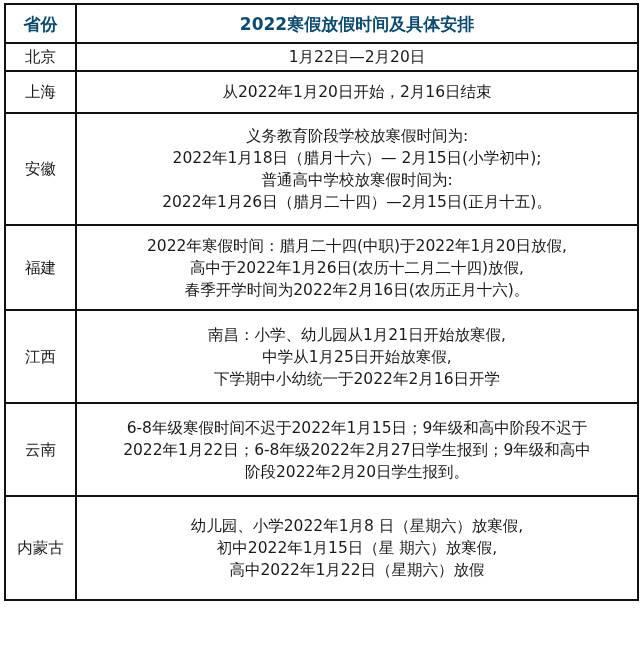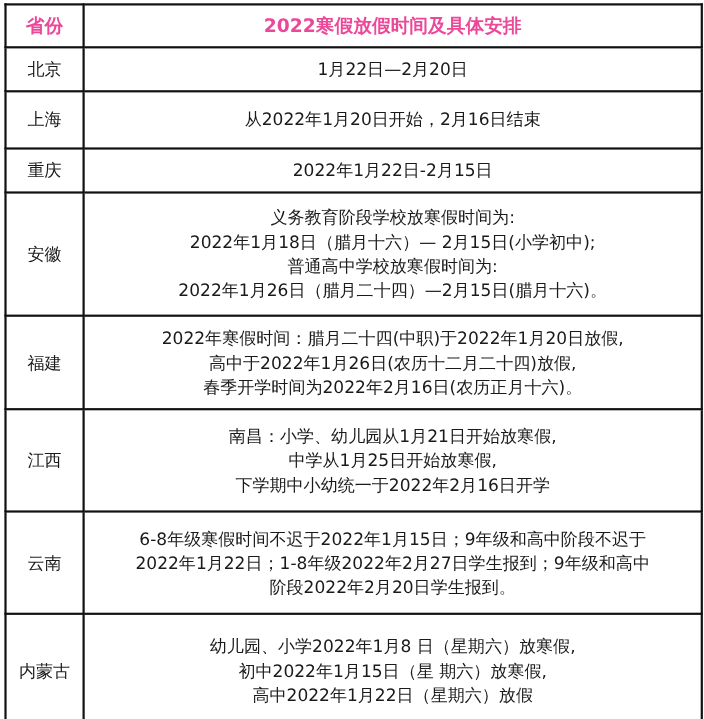--- a/index.html
+++ b/index.html
@@ -30,28 +30,28 @@
       padding: 0 4px;
       line-height: 22px;
       font-size: 15.5px;
       font-weight: normal;
       white-space: nowrap;
       overflow: hidden;
     }
     table.schedule th {
       font-weight: bold;
       font-size: 17px;
-      color: #ec4899;
+      color: #0c4a6e;
     }
     col.c-prov { width: 71px; }
     col.c-detail { width: 562px; }
     .line { display: block; }
     tr.r-head { height: 39px; }
-    tr.r-bj { height: 40px; }
-    tr.r-sh { height: 52px; }
+    tr.r-bj { height: 28px; }
+    tr.r-sh { height: 42px; }
     tr.r-cq { height: 40px; }
     tr.r-ah { height: 112px; }
     tr.r-fj { height: 85px; }
     tr.r-jx { height: 93px; }
     tr.r-yn { height: 93px; }
     tr.r-nmg { height: 104px; }
     td.prov { font-size: 16px; }
   </style>
 </head>
 <body>
@@ -74,34 +74,28 @@
     </td>
   </tr>
 
   <tr class="r-sh">
     <td class="prov">上海</td>
     <td>
       <span class="line">从2022年1月20日开始，2月16日结束</span>
     </td>
   </tr>
 
-  <tr class="r-cq">
-    <td class="prov">重庆</td>
-    <td>
-      <span class="line">2022年1月22日-2月15日</span>
-    </td>
-  </tr>
 
   <tr class="r-ah">
     <td class="prov">安徽</td>
     <td>
       <span class="line">义务教育阶段学校放寒假时间为:</span>
       <span class="line">2022年1月18日（腊月十六）— 2月15日(小学初中);</span>
       <span class="line">普通高中学校放寒假时间为:</span>
-      <span class="line">2022年1月26日（腊月二十四）—2月15日(腊月十六)。</span>
+      <span class="line">2022年1月26日（腊月二十四）—2月15日(正月十五)。</span>
     </td>
   </tr>
 
   <tr class="r-fj">
     <td class="prov">福建</td>
     <td>
       <span class="line">2022年寒假时间：腊月二十四(中职)于2022年1月20日放假,</span>
       <span class="line">高中于2022年1月26日(农历十二月二十四)放假,</span>
       <span class="line">春季开学时间为2022年2月16日(农历正月十六)。</span>
     </td>
@@ -113,21 +107,21 @@
       <span class="line">南昌：小学、幼儿园从1月21日开始放寒假,</span>
       <span class="line">中学从1月25日开始放寒假,</span>
       <span class="line">下学期中小幼统一于2022年2月16日开学</span>
     </td>
   </tr>
 
   <tr class="r-yn">
     <td class="prov">云南</td>
     <td>
       <span class="line">6-8年级寒假时间不迟于2022年1月15日；9年级和高中阶段不迟于</span>
-      <span class="line">2022年1月22日；1-8年级2022年2月27日学生报到；9年级和高中</span>
+      <span class="line">2022年1月22日；6-8年级2022年2月27日学生报到；9年级和高中</span>
       <span class="line">阶段2022年2月20日学生报到。</span>
     </td>
   </tr>
 
   <tr class="r-nmg">
     <td class="prov">内蒙古</td>
     <td>
       <span class="line">幼儿园、小学2022年1月8 日（星期六）放寒假,</span>
       <span class="line">初中2022年1月15日（星 期六）放寒假,</span>
       <span class="line">高中2022年1月22日（星期六）放假</span>

